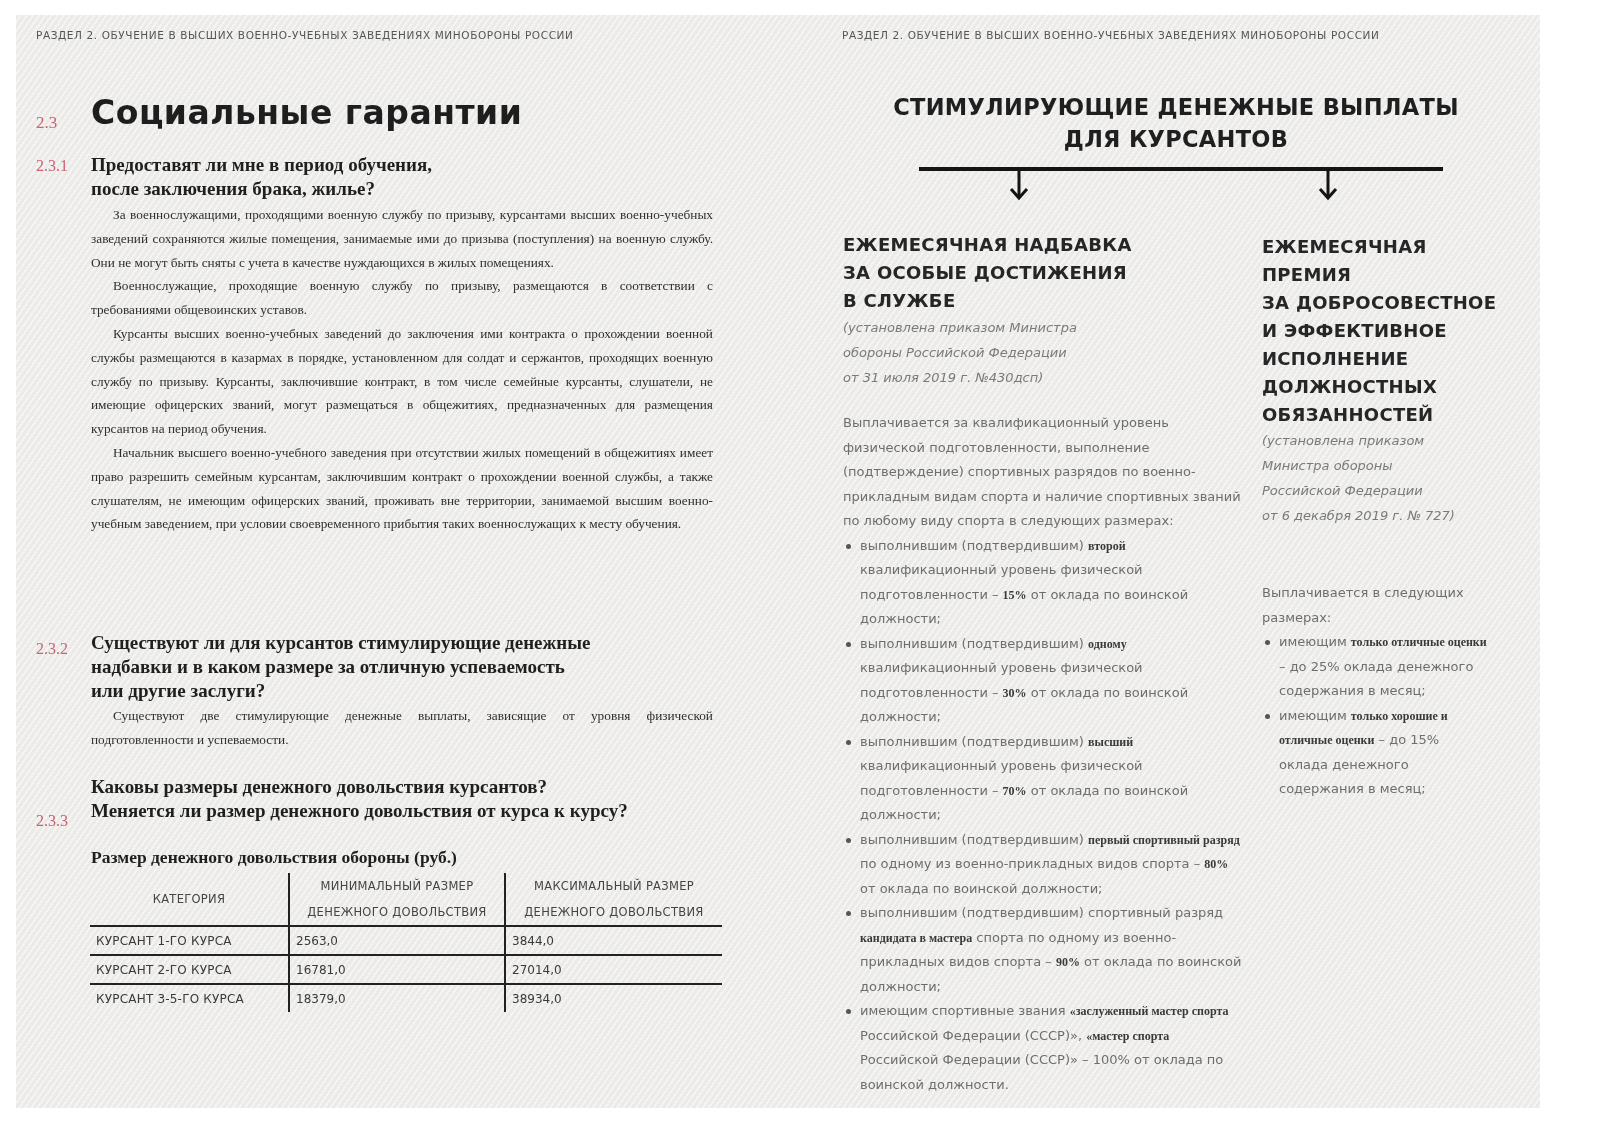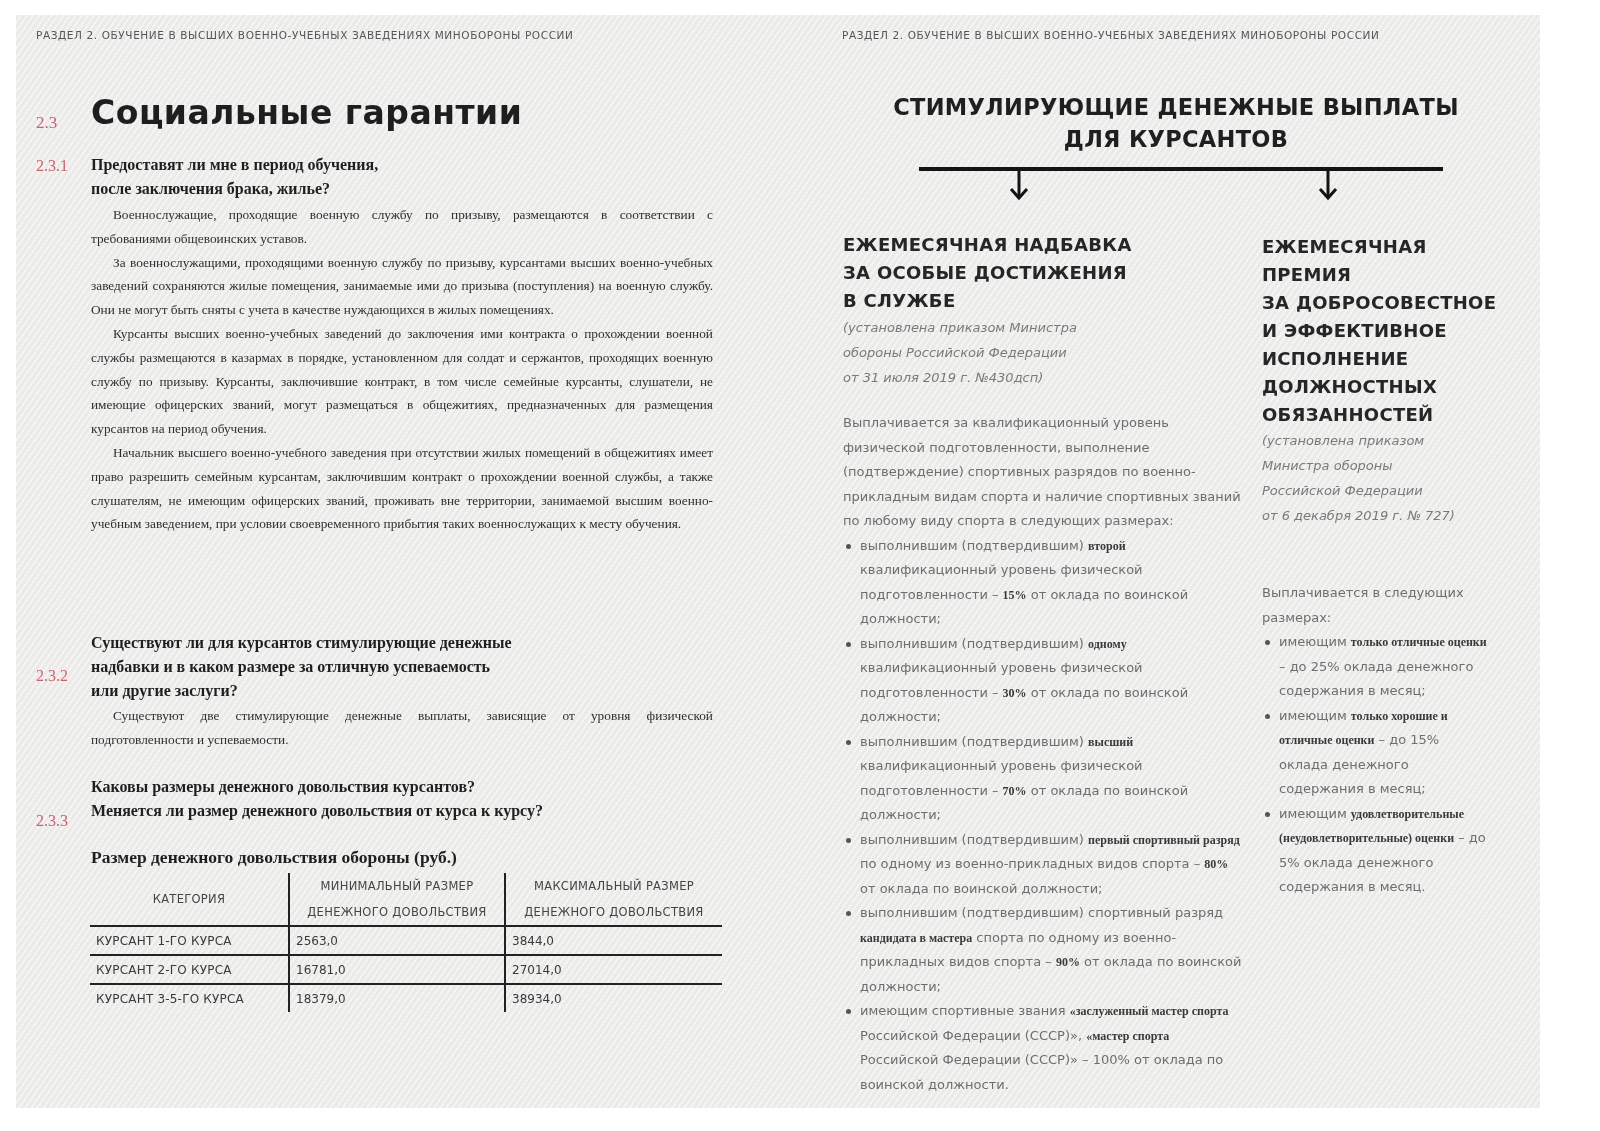--- a/index.html
+++ b/index.html
@@ -18,21 +18,21 @@
 
   
   .sec-num { position: absolute; left: 20px; top: 98px; font-size: 17px; }
   .sec-title {
     position: absolute; left: 75px; top: 78px; font-family: "DejaVu Sans", sans-serif;
     font-size: 33px; color: #1e1e1e; letter-spacing: 0.5px; font-weight: bold;
   }
   .q-num { position: absolute; left: 20px; font-size: 16px; }
   .q-title {
     position: absolute; left: 75px; font-family: "Liberation Serif", serif;
-    font-weight: bold; font-size: 16px; line-height: 24px; color: #1f1f1f;
+    font-weight: bold; font-size: 19px; line-height: 24px; color: #1f1f1f;
   }
   .body-text {
     position: absolute; left: 75px; width: 622px;
     font-family: "Liberation Serif", serif; font-size: 13.3px; line-height: 23.8px;
     color: #2f2f2f; text-align: justify;
   }
   .body-text p { margin: 0; text-indent: 22px; }
 
   .tbl-caption {
     position: absolute; left: 75px; top: 832px; font-family: "Liberation Serif", serif;
@@ -89,27 +89,27 @@
 
   <div class="sec-num num">2.3</div>
   <div class="sec-title" style="text-transform:none;">Социальные гарантии</div>
 
   <div class="q-num num" style="top:142px;">2.3.1</div>
   <div class="q-title" style="top:138px;">
     <div>Предоставят ли мне в период обучения,</div>
     <div>после заключения брака, жилье?</div>
   </div>
   <div class="body-text" style="top:188px;">
+    <p>За военнослужащими, проходящими военную службу по призыву, курсантами высших военно-учебных заведений сохраняются жилые помещения, занимаемые ими до призыва (поступления) на военную службу. Они не могут быть сняты с учета в качестве нуждающихся в жилых помещениях.</p>
     <p>Военнослужащие, проходящие военную службу по призыву, размещаются в соответствии с требованиями общевоинских уставов.</p>
-    <p>За военнослужащими, проходящими военную службу по призыву, курсантами высших военно-учебных заведений сохраняются жилые помещения, занимаемые ими до призыва (поступления) на военную службу. Они не могут быть сняты с учета в качестве нуждающихся в жилых помещениях.</p>
     <p>Курсанты высших военно-учебных заведений до заключения ими контракта о прохождении военной службы размещаются в казармах в порядке, установленном для солдат и сержантов, проходящих военную службу по призыву. Курсанты, заключившие контракт, в том числе семейные курсанты, слушатели, не имеющие офицерских званий, могут размещаться в общежитиях, предназначенных для размещения курсантов на период обучения.</p>
     <p>Начальник высшего военно-учебного заведения при отсутствии жилых помещений в общежитиях имеет право разрешить семейным курсантам, заключившим контракт о прохождении военной службы, а также слушателям, не имеющим офицерских званий, проживать вне территории, занимаемой высшим военно-учебным заведением, при условии своевременного прибытия таких военнослужащих к месту обучения.</p>
   </div>
 
-  <div class="q-num num" style="top:652px;">2.3.2</div>
+  <div class="q-num num" style="top:625px;">2.3.2</div>
   <div class="q-title" style="top:616px;">
     <div>Существуют ли для курсантов стимулирующие денежные</div>
     <div>надбавки и в каком размере за отличную успеваемость</div>
     <div>или другие заслуги?</div>
   </div>
   <div class="body-text" style="top:689px;">
     <p>Существуют две стимулирующие денежные выплаты, зависящие от уровня физической подготовленности и успеваемости.</p>
   </div>
 
   <div class="q-num num" style="top:764px;margin-top:33px;">2.3.3</div>
@@ -195,17 +195,16 @@
     <div>(установлена приказом</div>
     <div>Министра обороны</div>
     <div>Российской Федерации</div>
     <div>от 6 декабря 2019 г. № 727)</div>
   </div>
   <div class="r-body" style="left:1246px; top:566px; width:230px;">
     <div>Выплачивается в следующих размерах:</div>
     <ul>
       <li><span>имеющим </span><b>только отличные оценки</b><span> – до 25% оклада денежного содержания в месяц;</span></li>
       <li><span>имеющим </span><b>только хорошие и отличные оценки</b><span> – до 15% оклада денежного содержания в месяц;</span></li>
-      <li><span>имеющим </span><b>удовлетворительные (неудовлетворительные) оценки</b><span> – до 5% оклада денежного содержания в месяц.</span></li>
     </ul>
   </div>
 
 </div>
 
 </body></html>

